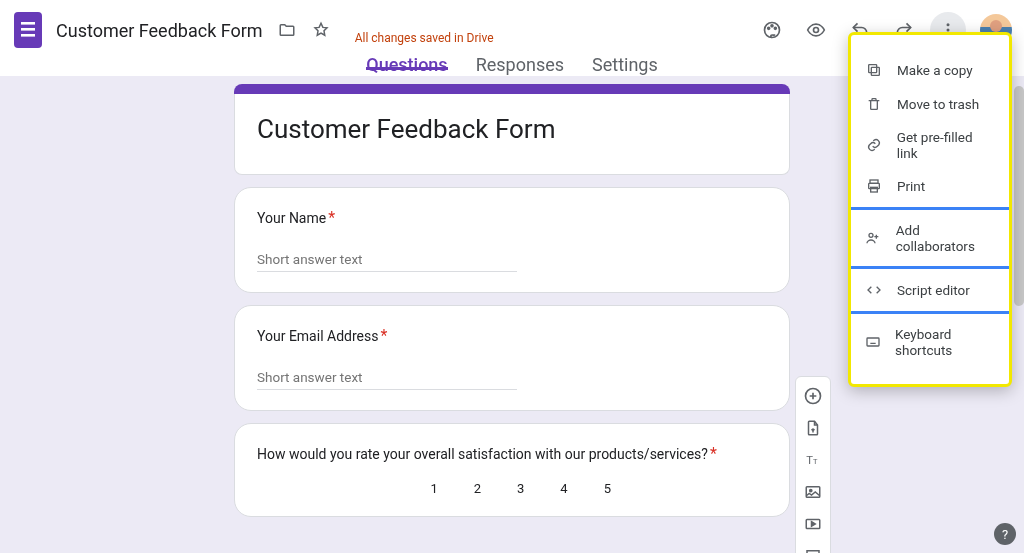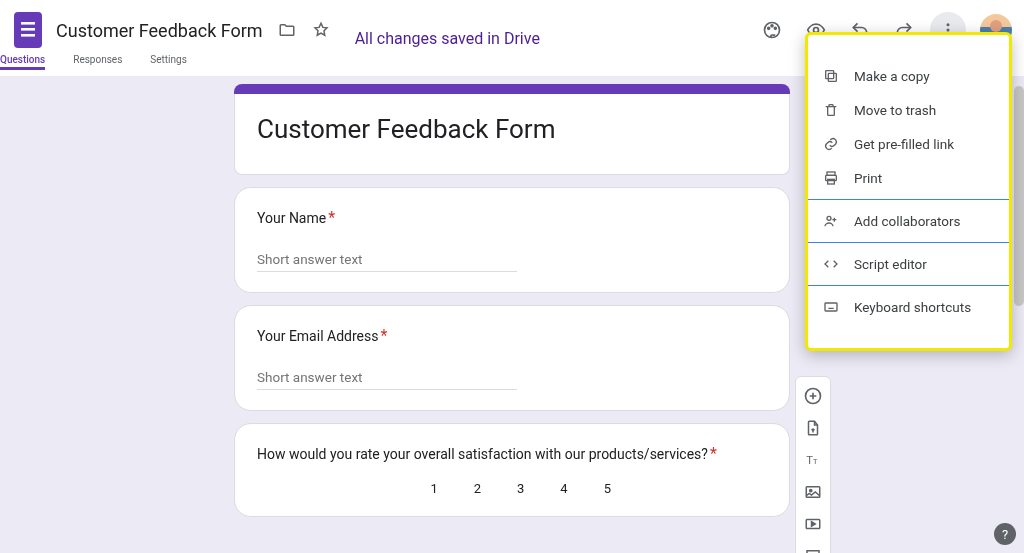--- a/index.html
+++ b/index.html
@@ -8,30 +8,30 @@
   
   .header {
     height: 60px; display: flex; align-items: center; padding: 0 12px; gap: 8px;
     background: #fff;
   }
   .logo {
     width: 32px; height: 40px; display: flex; align-items: center; justify-content: center;
   }
   .title { font-size: 18px; color: #202124; margin-left: 4px; }
   .folder-icon, .star-icon { width: 20px; height: 20px; display:flex;align-items:center;justify-content:center; color:#5f6368; margin-left:6px;}
-  .saved { font-size: 16px; color: #4c1d95; margin-left: 16px; margin-top: 16px; }
+  .saved { font-size: 12px; color: #c2410c; margin-left: 16px; margin-top: 16px; }
   .header-spacer { flex: 1; }
   .hicon { width: 36px; height: 36px; display:flex;align-items:center;justify-content:center; color:#5f6368; border-radius:50%; cursor:pointer;}
   .send-btn { background:#673ab7; color:#fff; border:none; border-radius:4px; padding:0 20px; height:36px; font-size:14px; font-weight:500; cursor:pointer; margin:0 6px;}
   .more-btn { background:#e8eaed; }
   .avatar { width:32px;height:32px;border-radius:50%; background:linear-gradient(180deg,#f4c89a 0 40%,#4a80b0 40% 100%); margin-left:6px; position:relative; overflow:hidden;}
   .avatar::after{content:"";position:absolute;top:6px;left:10px;width:12px;height:12px;border-radius:50%;background:#e0a080;}
 
   
-  .tabs { height:16px; display:flex; gap:28px; font-size:10px; color:#5f6368; padding-top:0; }
+  .tabs { height:16px; display:flex; justify-content:center; gap:28px; font-size:18px; color:#5f6368; padding-top:0; }
   .tabs-wrap{display:flex;justify-content:center;gap:28px;position:relative;top:-6px;}
   .tab { padding-bottom:10px; cursor:pointer;}
   .tab.active { color:#673ab7; border-bottom:3px solid #673ab7; font-weight:500;}
 
   
   .canvas { background:#eceaf5; height:calc(553px - 76px); width:100%; position:relative; overflow:hidden; padding-top:8px;}
   .form-col { width:556px; margin:0 auto; }
   .accent-bar { height:10px; background:#673ab7; border-radius:8px 8px 0 0; }
   .card { background:#fff; border-radius:17px; border:1px solid #dadce0; padding:20px 22px; margin-bottom:12px;}
   .card.header-card{border-radius:0 0 8px 8px; border-top:none;}
@@ -45,22 +45,22 @@
   .scale{margin-top:18px;}
   .scale-row{display:flex;align-items:center;justify-content:space-between;}
   .scale-nums{display:flex;gap:36px;justify-content:center;flex:1;font-size:13px;color:#202124;}
   .edge-label{font-size:13px;color:#202124;white-space:nowrap;}
 
   
   .side-toolbar{position:absolute; top:300px; left:795px; width:36px; background:#fff; border:1px solid #dadce0; border-radius:6px; display:flex;flex-direction:column;align-items:center;gap:10px;padding:8px 0;}
   .side-toolbar .sicon{width:22px;height:22px;color:#5f6368;display:flex;align-items:center;justify-content:center;cursor:pointer;}
 
   
-  .menu{position:absolute; top:32px; right:12px; width:207px; background:#fff; border-radius:6px; border:3px solid #f2e800; box-shadow:0 4px 16px rgba(0,0,0,.25); padding:20px 0;}
-  .menu-group{border-top:1px solid #3b82f6;padding:4px 0;}
+  .menu{position:absolute; top:32px; right:12px; width:164px; background:#fff; border-radius:6px; border:3px solid #f2e800; box-shadow:0 4px 16px rgba(0,0,0,.25); padding:14px 0;}
+  .menu-group{border-top:3px solid #3b82f6;padding:4px 0;}
   .menu-group:first-child{border-top:none;}
   .menu-item{display:flex;align-items:center;gap:14px;padding:8px 14px;font-size:13.5px;color:#3c4043;cursor:pointer;}
   .menu-item .mi{width:18px;height:18px;color:#5f6368;display:flex;align-items:center;justify-content:center;}
 
   
   .vscroll{position:absolute;right:0;top:10px;width:10px;height:220px;background:#c7c7c7;border-radius:6px;}
 
   
   .help-fab{position:absolute;right:8px;bottom:8px;width:22px;height:22px;border-radius:50%;background:#5f6368;color:#fff;display:flex;align-items:center;justify-content:center;font-size:13px;cursor:pointer;}
   svg{display:block}

